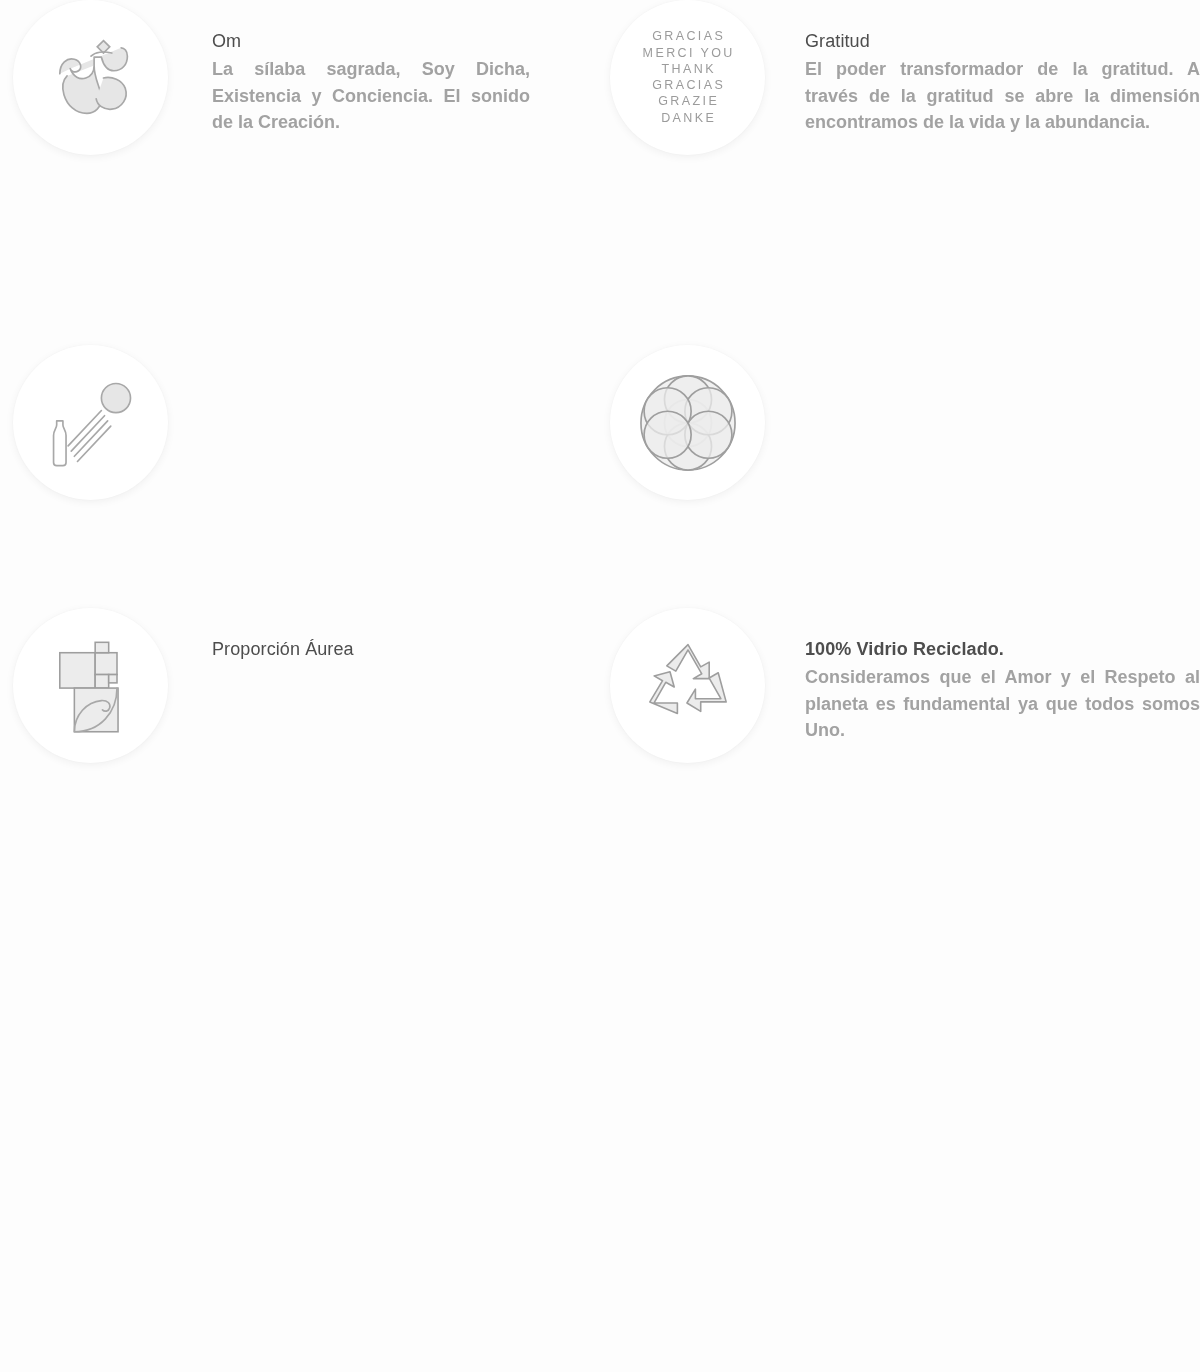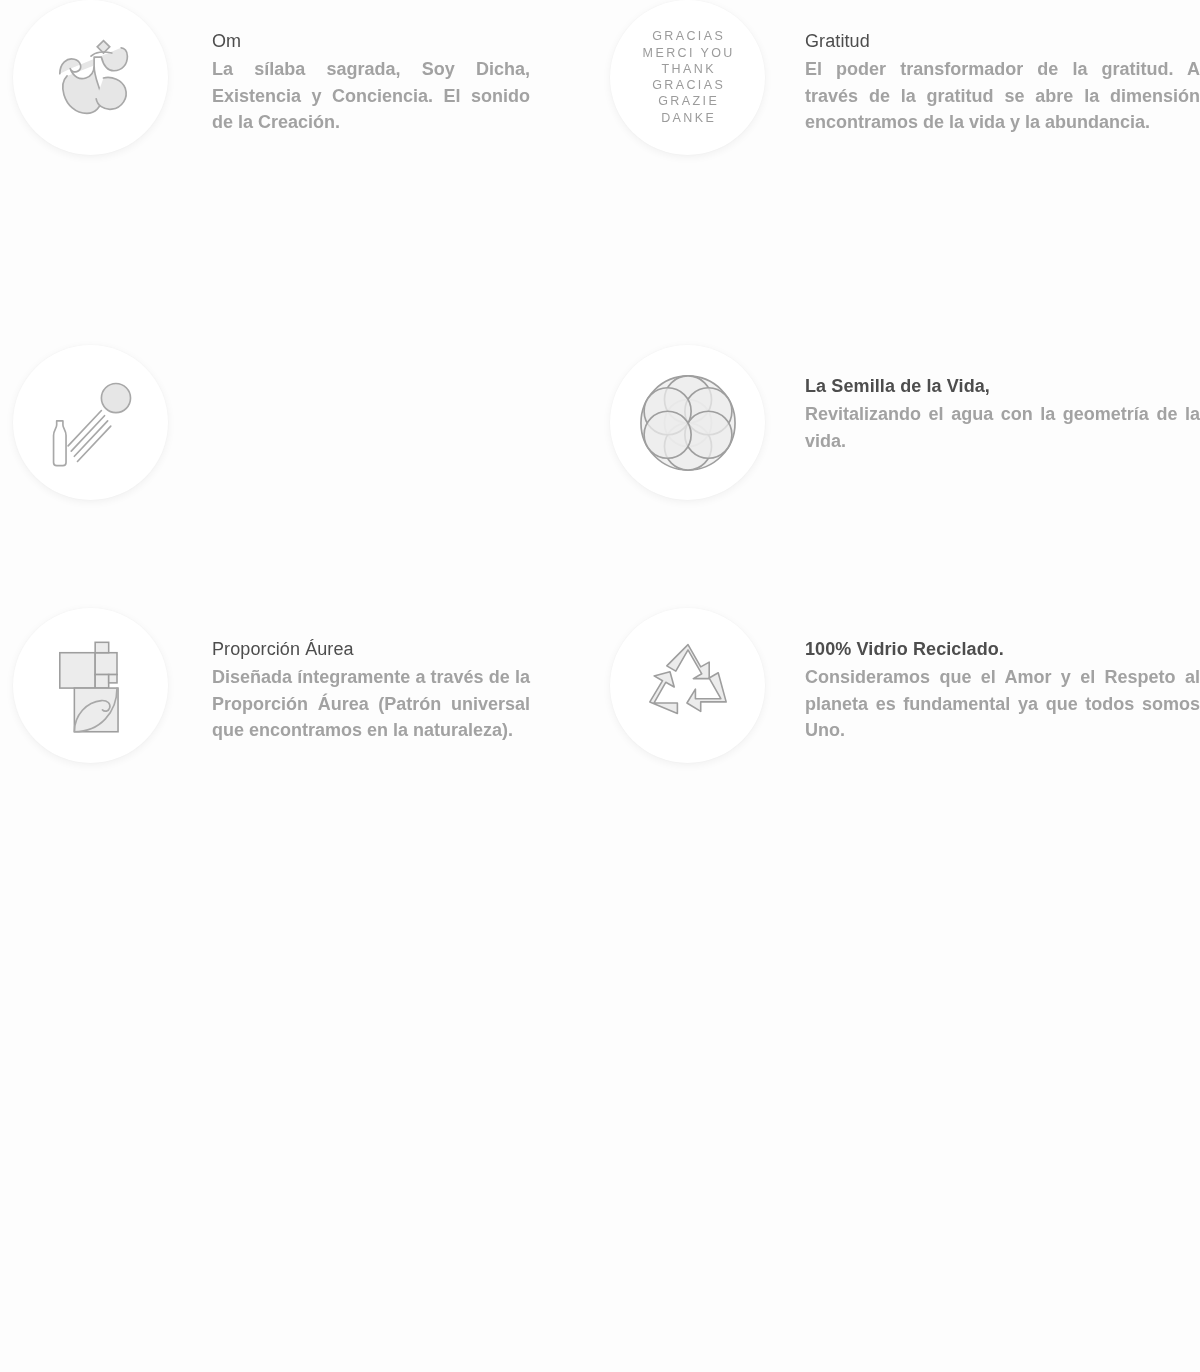--- a/index.html
+++ b/index.html
@@ -166,44 +166,39 @@
           <circle cx="50" cy="50" r="21"></circle>
           <circle cx="50" cy="29" r="21"></circle>
           <circle cx="50" cy="71" r="21"></circle>
           <circle cx="68.2" cy="39.5" r="21"></circle>
           <circle cx="68.2" cy="60.5" r="21"></circle>
           <circle cx="31.8" cy="39.5" r="21"></circle>
           <circle cx="31.8" cy="60.5" r="21"></circle>
         </g>
       </svg>
     </div>
-    <div class="feature-text">
-      <h3 class="feature-title bold">La Semilla de la Vida,</h3>
-      <p class="feature-desc">Revitalizando el agua con la geometría de la vida.</p>
-    </div>
   </div>
 
   <div class="feature-card col-left">
     <div class="icon-circle">
       <svg width="104" height="104" viewBox="0 0 100 100" aria-hidden="true">
         <g class="ico-fill-soft" fill="#ebebeb">
           <rect x="20" y="18" width="34" height="34"></rect>
           <rect x="54" y="18" width="21" height="21"></rect>
           <rect x="54" y="39" width="13" height="13"></rect>
           <rect x="67" y="39" width="8" height="8"></rect>
           <rect x="54" y="8" width="13" height="10"></rect>
           <rect x="34" y="52" width="42" height="42"></rect>
         </g>
         <path class="ico-stroke" fill="#e6e6e6" d="M75,52 C75,75 59,94 34,94 C34,78 46,65 60,64 C66,63.6 69,67 68,71
                  C67,74.6 63,75 61,73" stroke-linejoin="round" stroke-linecap="round"></path>
       </svg>
     </div>
     <div class="feature-text">
       <h3 class="feature-title">Proporción Áurea</h3>
-      <p class="feature-desc">Diseñada íntegramente a través de la Proporción Áurea (Patrón universal que encontramos en la naturaleza).</p>
     </div>
   </div>
 
   <div class="feature-card col-right">
     <div class="icon-circle">
       <svg width="106" height="106" viewBox="0 0 100 100" aria-hidden="true">
         <g class="ico-fill-soft" fill="#e8e8e8" stroke-linejoin="round">
           <path d="M50,11 L62,32 L70,27.5 L70,43 L55,43 L63,38.5 L50,16 L38.5,36 L30,31 Z"></path>
           <path d="M86,65 L62,65 L62,74 L49,66 L57,53 L57,62 L81,62 L70,42.5 L78.5,37.5 Z"></path>
           <path d="M14,65 L26,45 L18,40.5 L33,36.5 L37,51 L29,46.5 L18,66 L40,66 L40,76 Z"></path>

